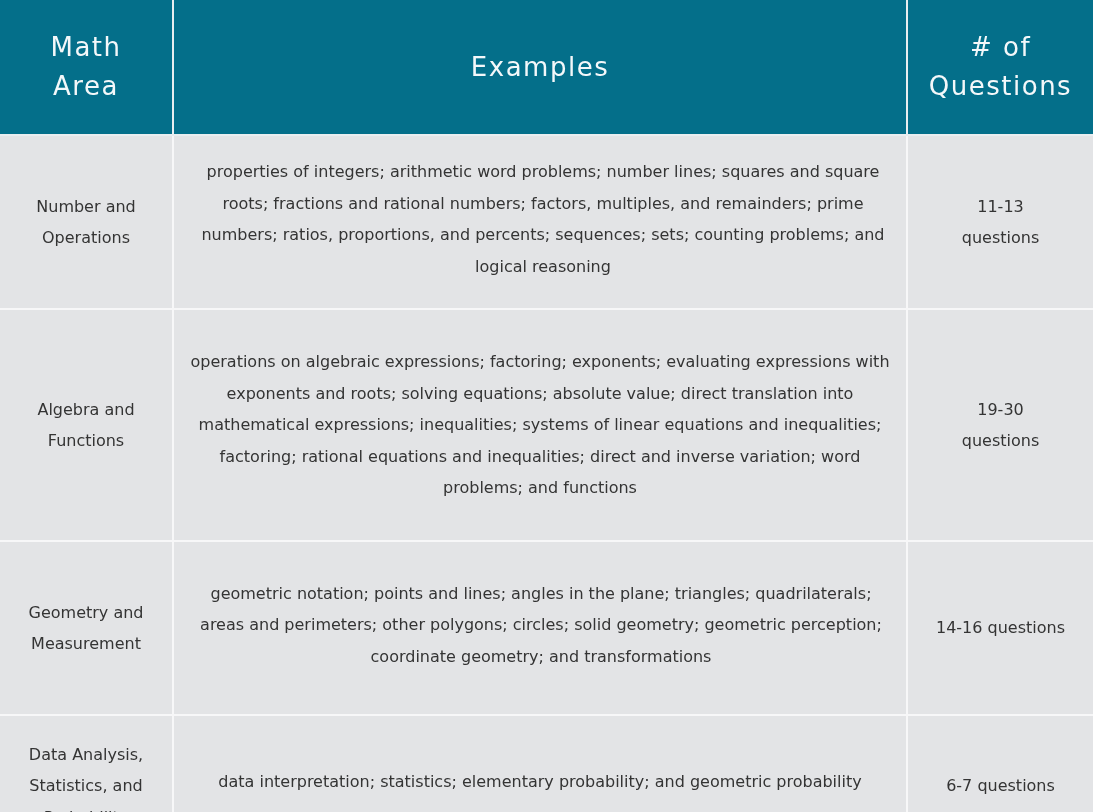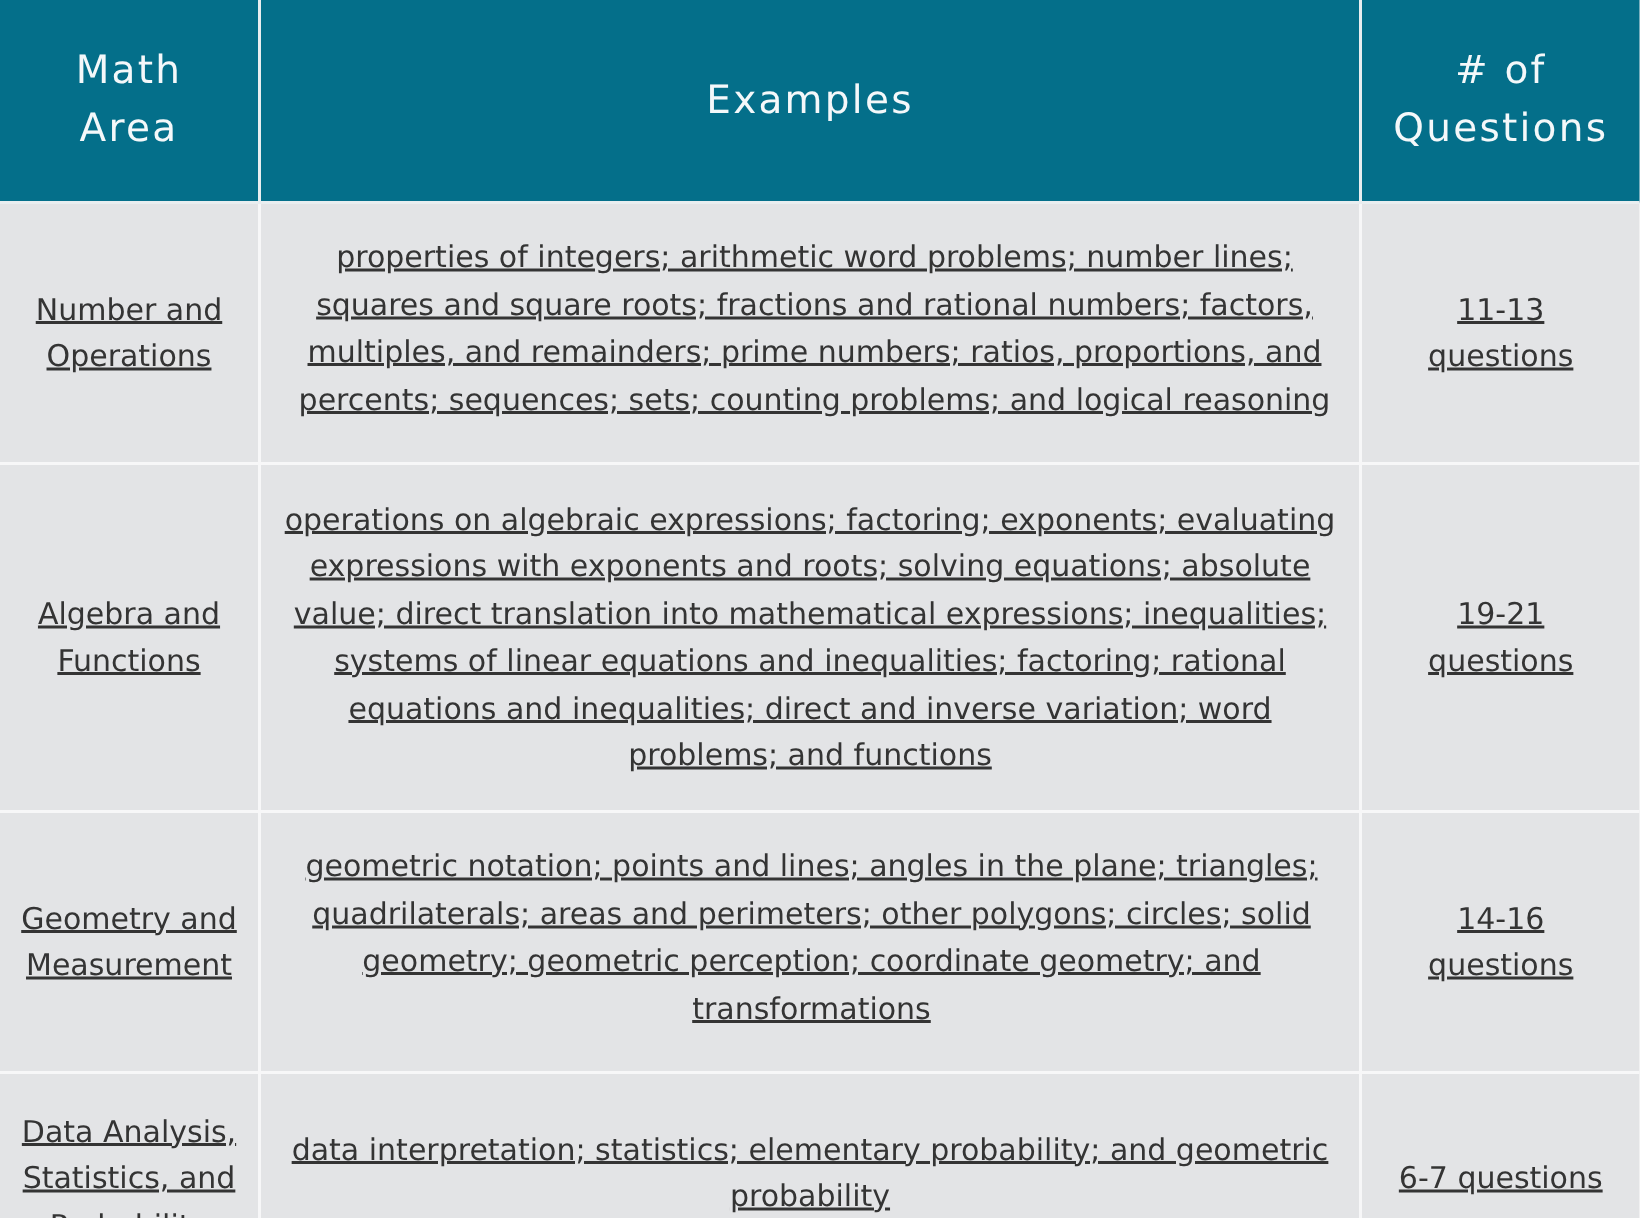--- a/index.html
+++ b/index.html
@@ -39,28 +39,27 @@
       vertical-align: middle;
       height: 110px;
       padding: 4px 6px;
       border-left: 2px solid #e9eef0;
       border-bottom: 2px solid #e9eef0;
     }
     .math-table th:first-child { border-left: none; }
 
     .math-table td {
       color: #343434;
-      font-size: 20px;
+      font-size: 16px;
       line-height: 31.5px;
       text-align: center;
       vertical-align: middle;
       padding: 0 8px;
       border-left: 2px solid #f7f7f8;
       border-bottom: 2px solid #f7f7f8;
-      text-decoration: underline;
     }
     .math-table td:first-child { border-left: none; padding: 0 4px; border-radius: 28px; }
     .math-table td.examples { padding: 0 14px; }
     .math-table tr.r1 td { height: 166px; }
     .math-table tr.r2 td { height: 230px; margin-top: 24px; }
     .math-table tr.r3 td { height: 166px; }
     .math-table tr.r4 td { height: 132px; border-bottom: none; }
 
     .math-table tr.r1 td.examples,
     .math-table tr.r3 td.examples { padding-bottom: 6px; }
@@ -85,21 +84,21 @@
   </thead>
   <tbody>
     <tr class="r1">
       <td class="area" style="padding:0 18px;">Number and Operations</td>
       <td class="examples" style="padding-left:24px;padding-right:18px;">properties of integers; arithmetic word problems; number lines; squares and square roots; fractions and rational numbers; factors, multiples, and remainders; prime numbers; ratios, proportions, and percents; sequences; sets; counting problems; and logical reasoning</td>
       <td class="count" style="padding:0 28px;">11-13 questions</td>
     </tr>
     <tr class="r2">
       <td class="area" style="padding:0 18px;">Algebra and Functions</td>
       <td class="examples" style="padding-left:14px;padding-right:14px;">operations on algebraic expressions; factoring; exponents; evaluating expressions with exponents and roots; solving equations; absolute value; direct translation into mathematical expressions; inequalities; systems of linear equations and inequalities; factoring; rational equations and inequalities; direct and inverse variation; word problems; and functions</td>
-      <td class="count" style="padding:0 40px;">19-21 questions</td>
+      <td class="count" style="padding:0 40px;">19-30 questions</td>
     </tr>
     <tr class="r3">
       <td class="area" style="padding:0 4px;">Geometry and Measurement</td>
       <td class="examples" style="padding-left:22px;padding-right:20px;margin-left:10px;">geometric notation; points and lines; angles in the plane; triangles; quadrilaterals; areas and perimeters; other polygons; circles; solid geometry; geometric perception; coordinate geometry; and transformations</td>
       <td class="count" style="padding:0 20px;margin-left:28px;">14-16 questions</td>
     </tr>
     <tr class="r4">
       <td class="area" style="padding:0 8px 14px 8px;">Data Analysis, Statistics, and Probability</td>
       <td class="examples" style="padding-left:14px;padding-right:14px;">data interpretation; statistics; elementary probability; and geometric probability</td>
       <td class="count" style="padding:0 4px 14px 4px;">6-7 questions</td>

